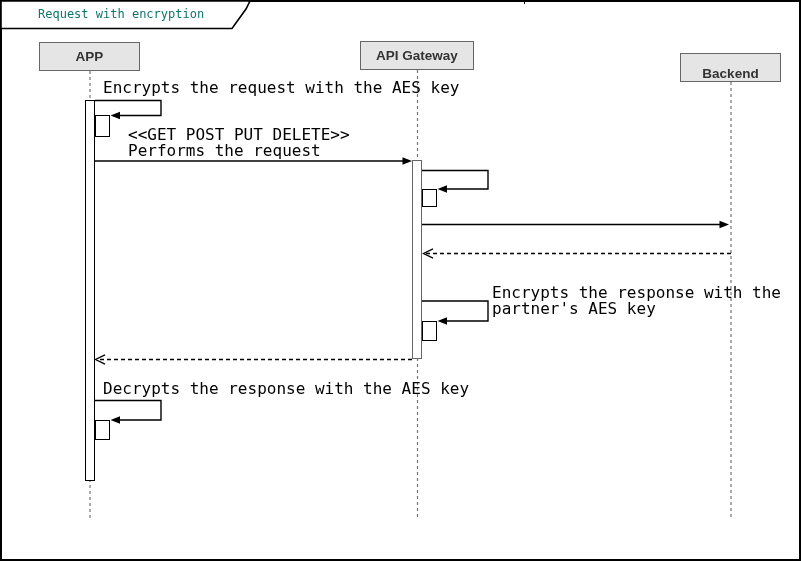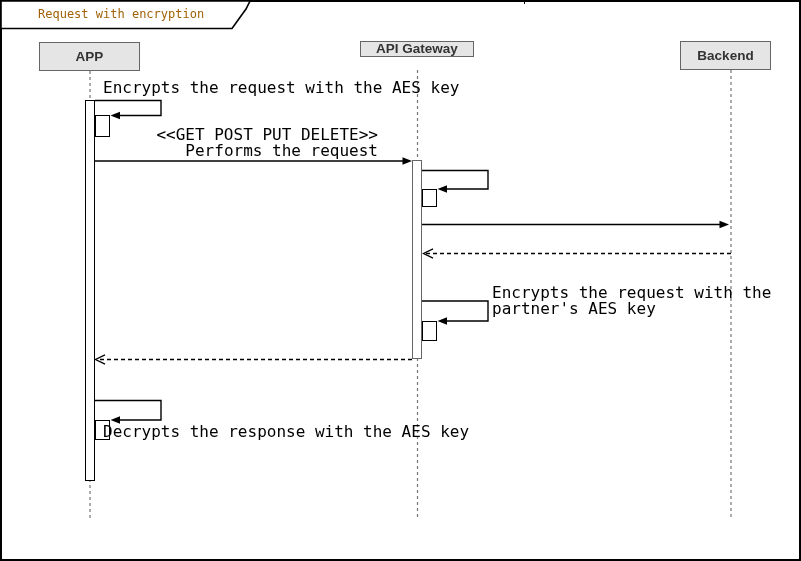--- a/index.html
+++ b/index.html
@@ -34,24 +34,24 @@
     background:#ffffff;
   }
   .activation.main-app{border:1.4px solid #000000;}
   .activation.main-gw{border:1.4px solid #666666;}
   .activation.nested{border:1.4px solid #000000;}
   .msg-label{
     position:absolute;
     font-size:16px;line-height:16px;color:#000000;
     white-space:pre;
   }
-  .msg-label.centered{text-align:right;}
+  .msg-label.centered{text-align:left;}
   .title-text{
     position:absolute;left:38px;top:6px;
-    font-size:12px;line-height:16px;color:#a16207;
+    font-size:12px;line-height:16px;color:#0f766e;
     white-space:pre;
   }
   .page-tick{
     position:absolute;left:524px;top:0;width:1px;height:4px;background:#000;
   }
   svg{display:block;}
 </style>
 </head>
 <body>
 
@@ -59,24 +59,24 @@
 
   <svg class="layer" width="801" height="561">
     <line x1="90" y1="71" x2="90" y2="520" stroke="#757575" stroke-width="1.2" stroke-dasharray="3,3"></line>
     <line x1="417.5" y1="70" x2="417.5" y2="520" stroke="#757575" stroke-width="1.2" stroke-dasharray="3,3"></line>
     <line x1="731" y1="70" x2="731" y2="520" stroke="#757575" stroke-width="1.2" stroke-dasharray="3,3"></line>
   </svg>
 
   <div class="participant" style="left:39px;top:42px;width:101px;height:29px;">
     <span class="plabel">APP</span>
   </div>
-  <div class="participant" style="left:360px;top:41px;width:114px;height:16px;align-items:flex-end;">
+  <div class="participant" style="left:360px;top:41px;width:114px;height:29px;">
     <span class="plabel">API Gateway</span>
   </div>
-  <div class="participant" style="left:680px;top:41px;width:91px;height:29px;">
+  <div class="participant" style="left:680px;top:53px;width:101px;height:29px;align-items:flex-end;">
     <span class="plabel">Backend</span>
   </div>
 
   <div class="activation main-app" style="left:85px;top:100px;width:10px;height:381px;"></div>
   <div class="activation main-gw" style="left:412px;top:160px;width:10px;height:199px;"></div>
 
   <div class="activation nested" style="left:95px;top:115px;width:15px;height:22px;"></div>
   <div class="activation nested" style="left:422px;top:189px;width:15px;height:18px;"></div>
   <div class="activation nested" style="left:422px;top:321px;width:15px;height:20px;"></div>
   <div class="activation nested" style="left:95px;top:420px;width:15px;height:20px;"></div>
@@ -104,23 +104,23 @@
     <path d="M412,359.5 H98" fill="none" stroke="#000" stroke-width="1.3" stroke-dasharray="4,3"></path>
     <path d="M105,354.8 L95.5,359.5 L105,364.2" fill="none" stroke="#000" stroke-width="1.3"></path>
 
     <path d="M95,400.5 H161 V420 H113" fill="none" stroke="#000" stroke-width="1.4"></path>
     <polygon points="110.5,420 120,416.3 120,423.7" fill="#000"></polygon>
   </svg>
 
   <div class="msg-label" style="left:103px;top:80px;">Encrypts the request with the AES key</div>
   <div class="msg-label centered" style="left:128px;top:127px;width:250px;">&lt;&lt;GET POST PUT DELETE&gt;&gt;
 Performs the request</div>
-  <div class="msg-label" style="left:492px;top:285px;">Encrypts the request with the
+  <div class="msg-label" style="left:492px;top:285px;">Encrypts the response with the
 partner's AES key</div>
-  <div class="msg-label" style="left:103px;top:381px;margin-top:43px;">Decrypts the response with the AES key</div>
+  <div class="msg-label" style="left:103px;top:381px;">Decrypts the response with the AES key</div>
 
   <div class="frame-border"></div>
   <div class="page-tick"></div>
   <svg class="layer" width="260" height="32">
     <polygon points="1,1 250,1 246,9 232,28.5 1,28.5" fill="#ffffff" stroke="#000000" stroke-width="1.6"></polygon>
   </svg>
   <div class="title-text">Request with encryption</div>
 
 </div>
 

